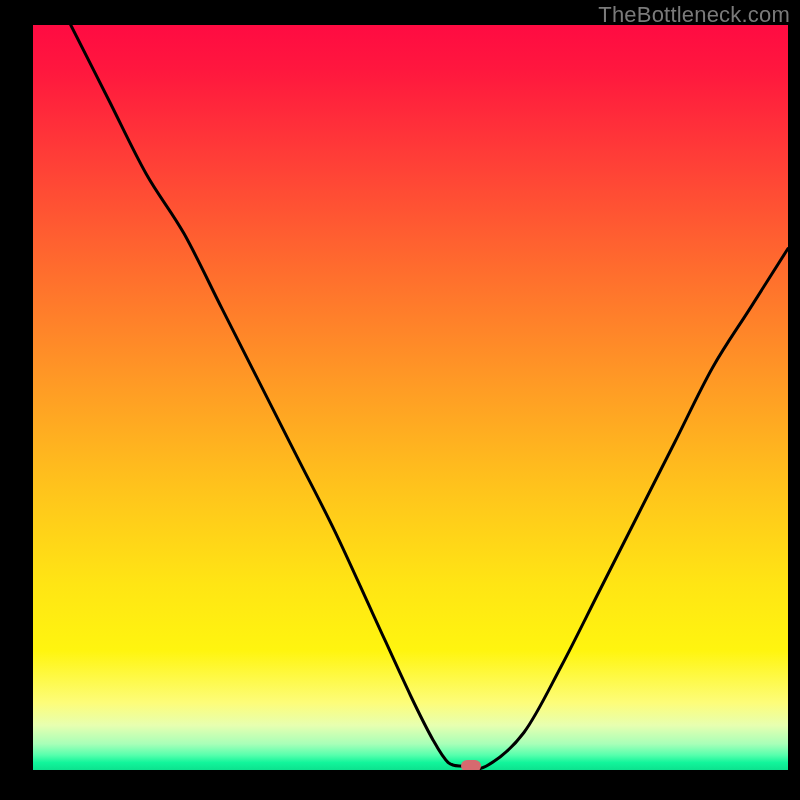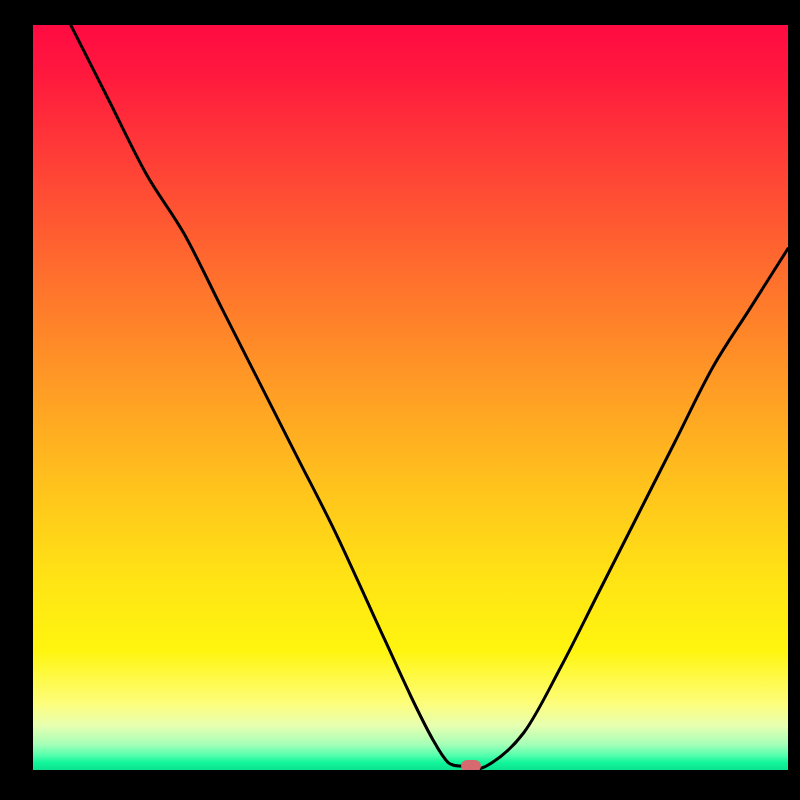--- a/index.html
+++ b/index.html
@@ -77,20 +77,21 @@
     background: #d66a6f;
     z-index: 12;
     transform: translate(-50%, -50%);
   }
 </style>
 </head>
 <body>
 
 <div class="frame">
 
+  <div class="watermark">TheBottleneck.com</div>
 
   <div class="plot-area">
     <div class="gradient"></div>
 
     <svg class="curve" viewBox="0 0 755 745" preserveAspectRatio="none">
       <path fill="none" stroke="#000" stroke-width="3" stroke-linecap="round" d="M 37.75 0 C 44.041666666666664 12.416666666666666 62.916666666666664 49.66666666666667 75.5 74.5 C 88.08333333333333 99.33333333333333 100.66666666666667 126.64999999999999 113.25 149 C 125.83333333333333 171.35 138.41666666666666 186.25000000000003 151 208.60000000000002 C 163.58333333333334 230.95000000000002 176.16666666666666 258.2666666666667 188.75 283.1 C 201.33333333333334 307.93333333333334 213.91666666666666 332.76666666666665 226.5 357.59999999999997 C 239.08333333333334 382.4333333333333 251.66666666666666 407.26666666666665 264.25 432.1 C 276.8333333333333 456.9333333333334 289.4166666666667 480.52500000000003 302 506.6 C 314.5833333333333 532.675 327.1666666666667 561.2333333333333 339.75 588.55 C 352.3333333333333 615.8666666666666 367.43333333333334 649.3916666666667 377.5 670.5 C 387.56666666666666 691.6083333333333 393.85833333333335 704.0250000000001 400.15000000000003 715.2 C 406.4416666666667 726.375 410.21666666666675 733.2041666666667 415.25000000000006 737.55 C 420.28333333333336 741.8958333333333 424.0583333333333 740.6541666666667 430.34999999999997 741.275 C 436.64166666666665 741.8958333333333 442.93333333333334 746.8625 453 741.275 C 463.06666666666666 735.6875 478.1666666666667 724.5125 490.75 707.75 C 503.3333333333333 690.9875 515.9166666666666 664.2916666666667 528.5 640.7 C 541.0833333333334 617.1083333333333 553.6666666666666 591.0333333333334 566.25 566.2 C 578.8333333333334 541.3666666666667 591.4166666666666 516.5333333333333 604 491.7 C 616.5833333333334 466.8666666666667 629.1666666666666 442.0333333333333 641.75 417.2 C 654.3333333333334 392.3666666666667 666.9166666666666 365.04999999999995 679.5 342.7 C 692.0833333333334 320.35 704.6666666666666 302.9666666666667 717.25 283.1 C 729.8333333333334 263.23333333333335 748.7083333333334 233.43333333333334 755 223.5" id="curve-path"></path>
     </svg>
 
     <div class="marker" id="marker" style="left: 437.9px; top: 741.275px;"></div>
   </div>

